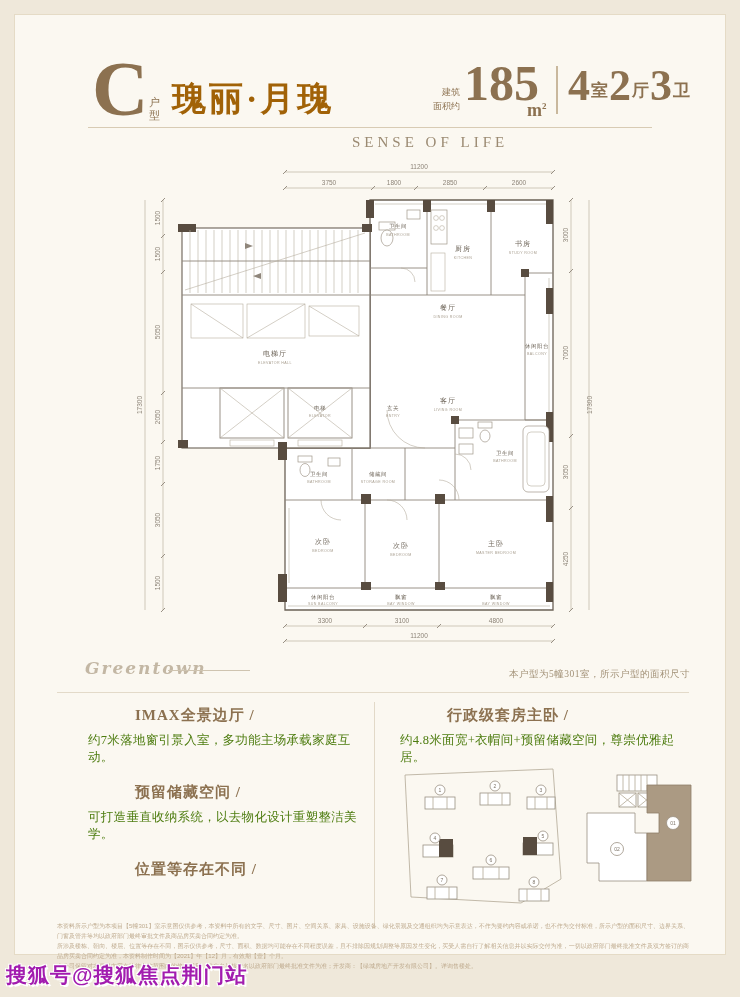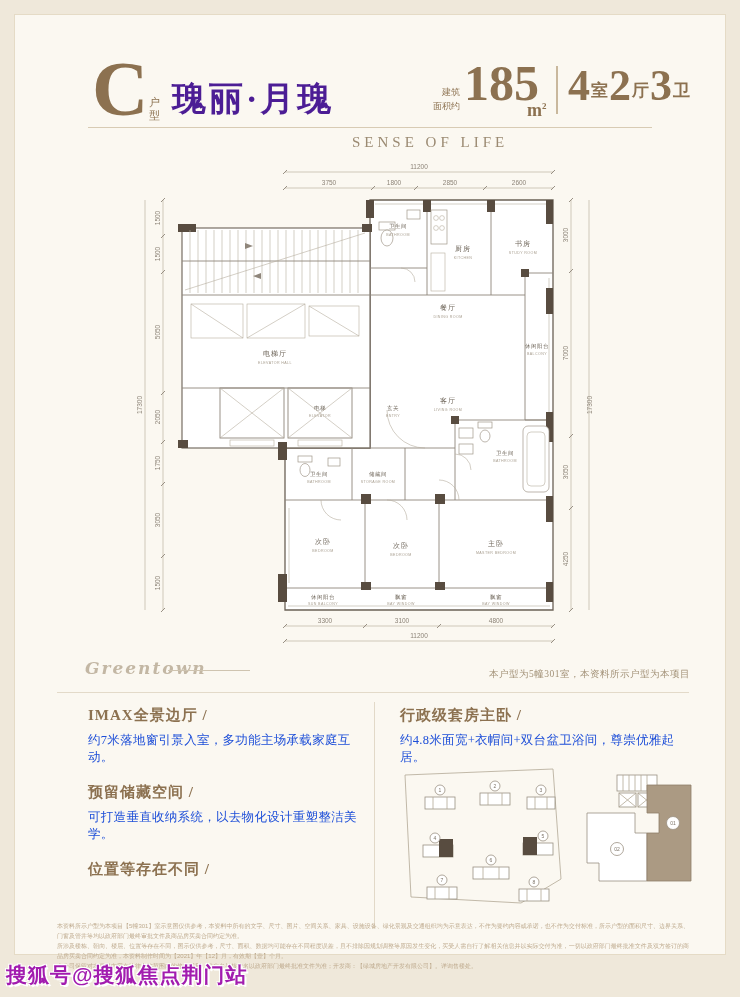--- a/index.html
+++ b/index.html
@@ -16,21 +16,21 @@
   .type-letter{
     position:absolute;left:92px;top:50px;font-size:78px;line-height:1;
     font-weight:bold;color:#8c7150;
   }
   .type-label{
     position:absolute;left:148px;top:96px;width:13px;
     font-size:11px;line-height:1.15;color:#8c7150;text-align:center;
   }
   .type-name{
     position:absolute;left:172px;top:76px;font-size:34px;font-weight:bold;
-    color:#4c1d95;letter-spacing:3px;white-space:nowrap;
+    color:#a16207;letter-spacing:3px;white-space:nowrap;
   }
   .area-prefix{
     position:absolute;left:420px;top:86px;width:40px;text-align:right;
     font-size:9px;line-height:1.5;color:#8c7150;
   }
   .area-value{
     position:absolute;left:464px;top:58px;font-size:50px;font-weight:bold;
     color:#8c7150;line-height:1;
   }
   .area-unit{
@@ -76,22 +76,22 @@
   .plan-note{
     position:absolute;left:390px;top:668px;width:300px;text-align:right;
     font-size:9.5px;color:#a29177;letter-spacing:.5px;
   }
   .mid-rule{position:absolute;left:57px;top:692px;width:632px;border-top:1px solid #e3dac9;}
   
   .feat-col-left{position:absolute;left:88px;top:706px;width:272px;}
   .feat-col-right{position:absolute;left:400px;top:706px;width:292px;}
   .feat-divider{position:absolute;left:374px;top:702px;height:226px;border-left:1px solid #e2d9c8;}
   .feat{margin-bottom:17px;}
-  .feat .t{font-size:15px;font-weight:bold;color:#8c7150;letter-spacing:1px;}
-  .feat .b{margin-top:7px;font-size:12.5px;color:#1d4ed8;letter-spacing:.3px;line-height:1.35;}
+  .feat .t{font-size:15px;font-weight:bold;color:#8c7150;letter-spacing:1px;margin-left:47px;}
+  .feat .b{margin-top:7px;font-size:12.5px;color:#4d7c0f;letter-spacing:.3px;line-height:1.35;}
   .diagsvg{position:absolute;left:395px;top:763px;}
   .siteline{stroke:#b3a896;stroke-width:.8;fill:none;}
   .bld{stroke:#9a9183;stroke-width:.8;fill:#ffffff;}
   .blddark{fill:#584c40;stroke:none;}
   .bnum{font:5px "Liberation Sans",sans-serif;fill:#7d7468;text-anchor:middle;}
   .unitbrown{fill:#ab9a83;stroke:#8f7f69;stroke-width:.8;}
   .unitwhite{fill:#ffffff;stroke:#9a9183;stroke-width:.8;}
   
   .disclaimer{
     position:absolute;left:57px;top:922px;width:632px;
@@ -358,41 +358,41 @@
     <text class="ren" x="198" y="447">SUN BALCONY</text>
     <text class="rcn sm" x="276" y="441">飘窗</text>
     <text class="ren" x="276" y="447">BAY WINDOW</text>
     <text class="rcn sm" x="371" y="441">飘窗</text>
     <text class="ren" x="371" y="447">BAY WINDOW</text>
   </g>
 </svg>
 
 <div class="brand-script">Greentown</div>
 <div class="brand-line"></div>
-<div class="plan-note">本户型为5幢301室，本资料所示户型为本项目</div>
+<div class="plan-note">本户型为5幢301室，所示户型的面积尺寸</div>
 <div class="mid-rule"></div>
 
 <div class="feat-col-left">
   <div class="feat">
     <div class="t">IMAX全景边厅 /</div>
     <div class="b">约7米落地窗引景入室，多功能主场承载家庭互动。</div>
   </div>
   <div class="feat">
     <div class="t">预留储藏空间 /</div>
     <div class="b">可打造垂直收纳系统，以去物化设计重塑整洁美学。</div>
   </div>
   <div class="feat">
     <div class="t">位置等存在不同 /</div>
   </div>
 </div>
 <div class="feat-divider"></div>
 <div class="feat-col-right">
   <div class="feat">
     <div class="t">行政级套房主卧 /</div>
-    <div class="b">约4.8米面宽+衣帽间+双台盆卫浴间，尊崇优雅起居。</div>
+    <div class="b">约4.8米面宽+衣帽间+预留储藏空间，尊崇优雅起居。</div>
   </div>
 </div>
 
 <svg class="diagsvg" width="300" height="158" viewBox="0 0 300 158">
   <g>
     <path class="siteline" d="M10,12 L158,6 L166,116 L126,140 L16,134 Z"></path>
     <g>
       <rect class="bld" x="30" y="34" width="30" height="12"></rect>
         <line class="siteline" x1="38" y1="34" x2="38" y2="46"></line>
         <line class="siteline" x1="52" y1="34" x2="52" y2="46"></line>

